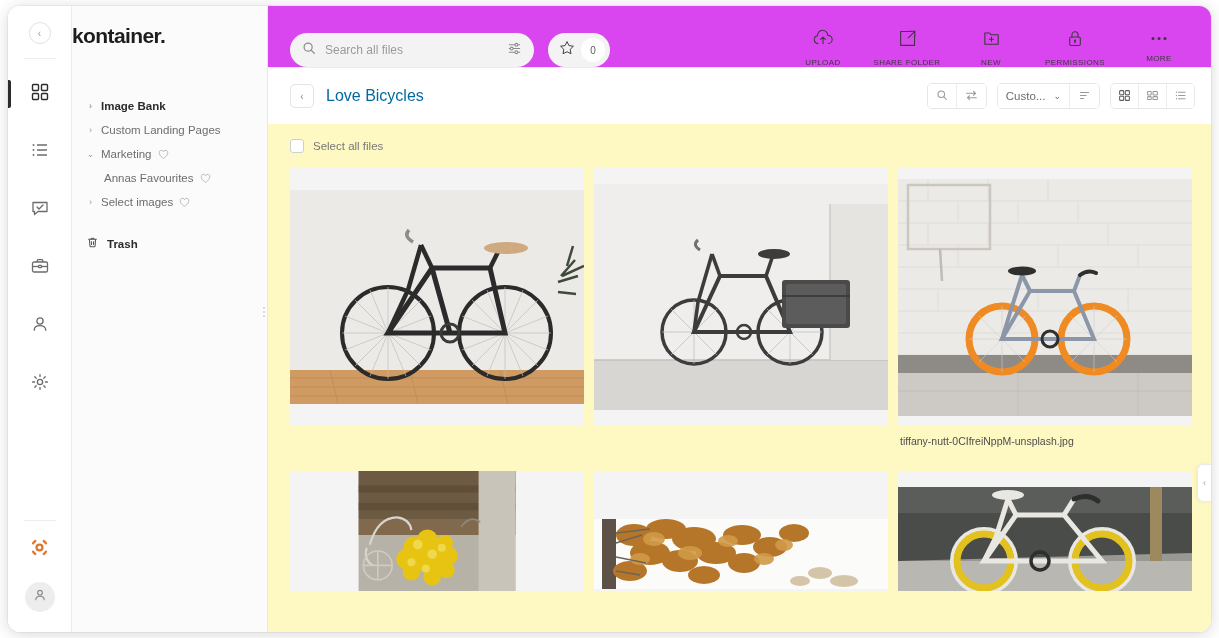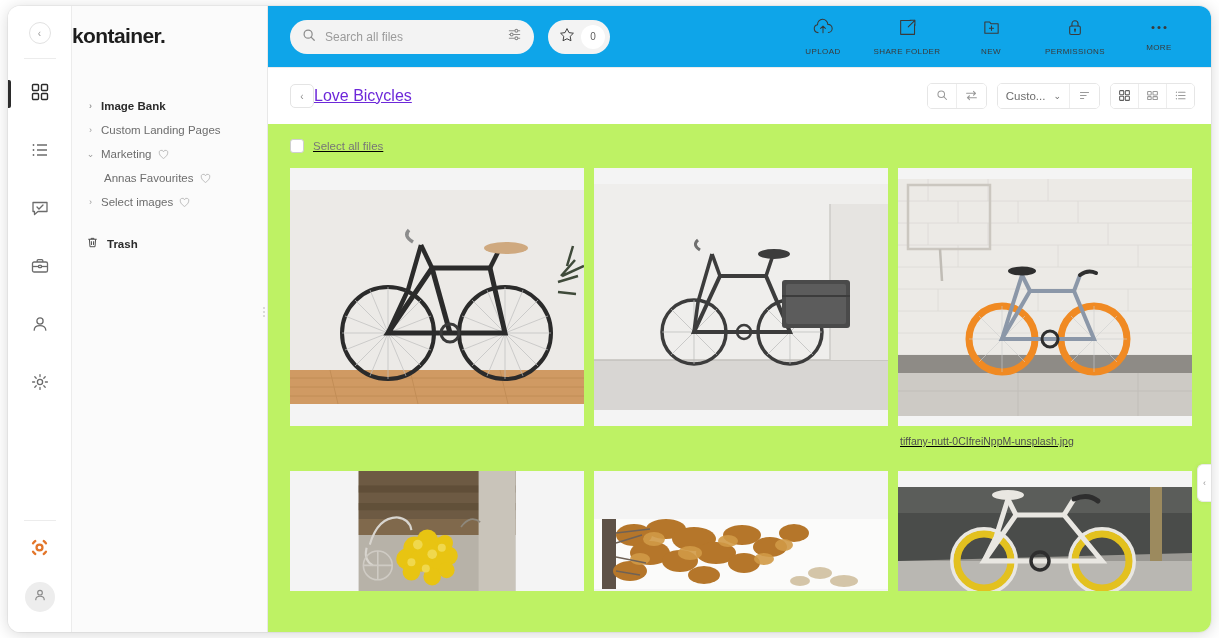--- a/index.html
+++ b/index.html
@@ -126,24 +126,24 @@
     cursor: col-resize;
   }
   .drag-handle span { width: 2px; height: 2px; background: #cfcfcf; border-radius: 50%; }
 
   
   .main { flex: 1; display: flex; flex-direction: column; position: relative; min-width: 0; }
 
   .topbar {
     height: 62px; flex: 0 0 62px;
     border-bottom: 1px solid #ececec;
-    display: flex; align-items: center;
+    display: flex; align-items: flex-end;
     padding: 0 16px 0 22px;
     gap: 14px;
-    background: #0ea5e9;
+    background: #d946ef;
   }
   .search-box {
     width: 244px; height: 34px;
     background: #f3f3f3;
     border-radius: 17px;
     display: flex; align-items: center;
     padding: 0 12px;
     gap: 9px;
     cursor: text;
   }
@@ -180,21 +180,22 @@
     padding: 0 16px 0 22px;
     background: #fff;
   }
   .back-btn {
     width: 24px; height: 24px;
     border: 1px solid #e4e4e4; border-radius: 5px;
     display: flex; align-items: center; justify-content: center;
     font-size: 10px; color: #8d8d8d; cursor: pointer;
   }
   .page-title {
-    font-size: 16px; color: #6d28d9; text-decoration: underline;
+    margin-left: 12px;
+    font-size: 16px; color: #0369a1;
   }
   .subbar-right { margin-left: auto; display: flex; align-items: flex-start; gap: 10px; }
   .btn-group {
     display: flex; align-items: center;
     border: 1px solid #e6e6e6; border-radius: 5px;
     overflow: hidden; height: 26px;
     background: #fff;
   }
   .btn-group > * {
     height: 100%;
@@ -205,23 +206,22 @@
     background: #fff;
   }
   .btn-group > *:last-child { border-right: none; }
   .sort-select { gap: 8px; color: #6d6d6d; padding: 0 8px; }
   .sort-select .cv { font-size: 11.5px; }
   .view-group > * { padding: 0 7px; }
 
   .content {
     flex: 1; overflow: hidden;
     padding: 0 22px;
-    background: #bef264;
+    background: #fef9c3;
     position: relative;
-    text-decoration: underline;
   }
   .select-all {
     display: flex; align-items: center; gap: 9px;
     height: 44px;
     font-size: 11.5px; color: #777;
     cursor: pointer;
   }
   .checkbox {
     width: 14px; height: 14px;
     border: 1px solid #cfcfcf; border-radius: 3px;

